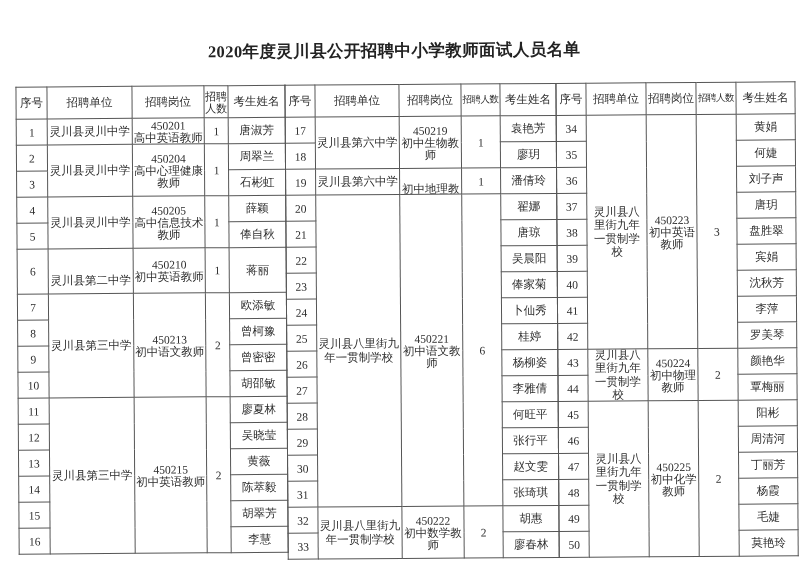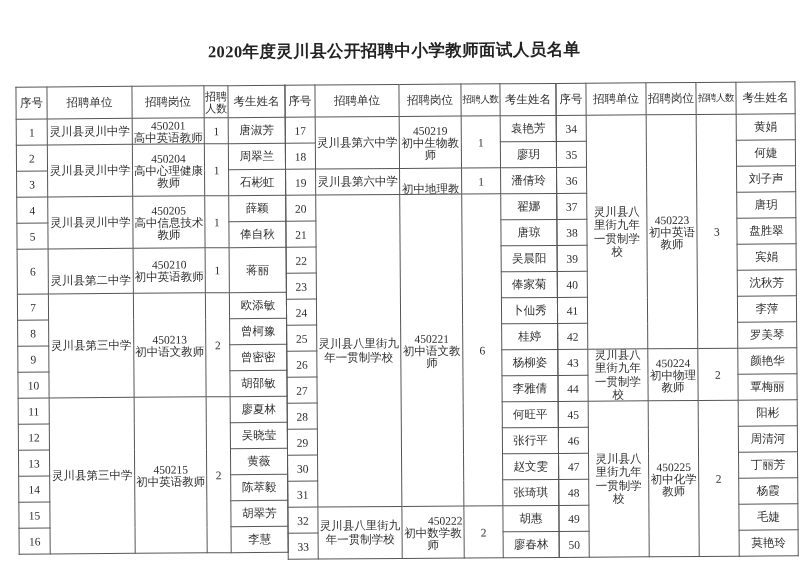--- a/index.html
+++ b/index.html
@@ -298,21 +298,21 @@
             <tr>
               <td class="c-serial">31</td>
               <td class="c-name">张琦琪</td>
             </tr>
             <tr>
               <td class="c-serial">32</td>
               <td class="c-unit" rowspan="2">
                 <div class="box" style="height: 50px;">灵川县八里街九年一贯制学校</div>
               </td>
               <td class="c-post" rowspan="2">
-                <div class="box" style="height: 36px; align-items: flex-end;">
+                <div class="box" style="height: 36px;">
                   <div>450222</div>
                   <div>初中数学教师</div>
                 </div>
               </td>
               <td class="c-count" rowspan="2">2</td>
               <td class="c-name">胡惠</td>
             </tr>
             <tr>
               <td class="c-serial">33</td>
               <td class="c-name">廖春林</td>

